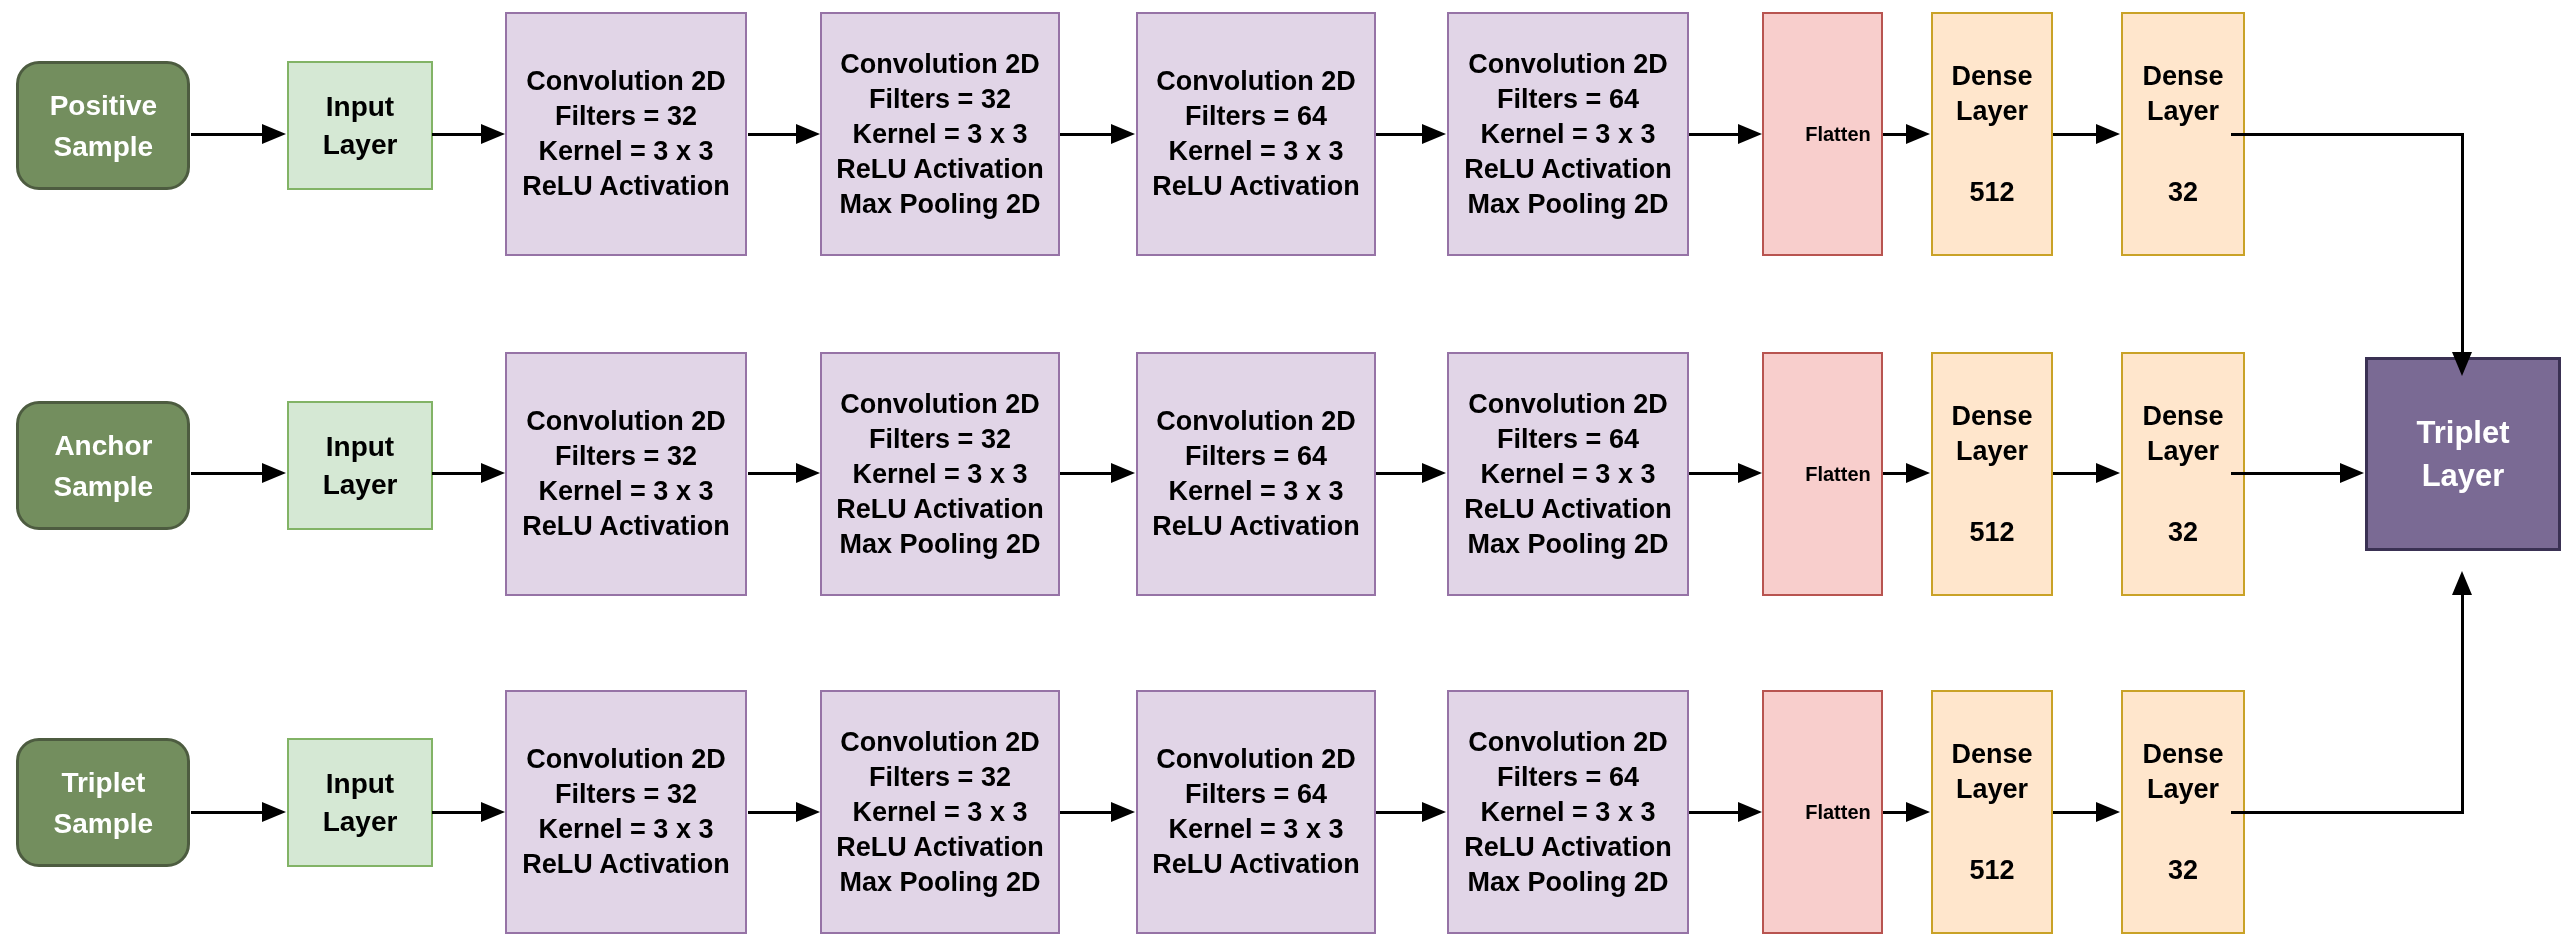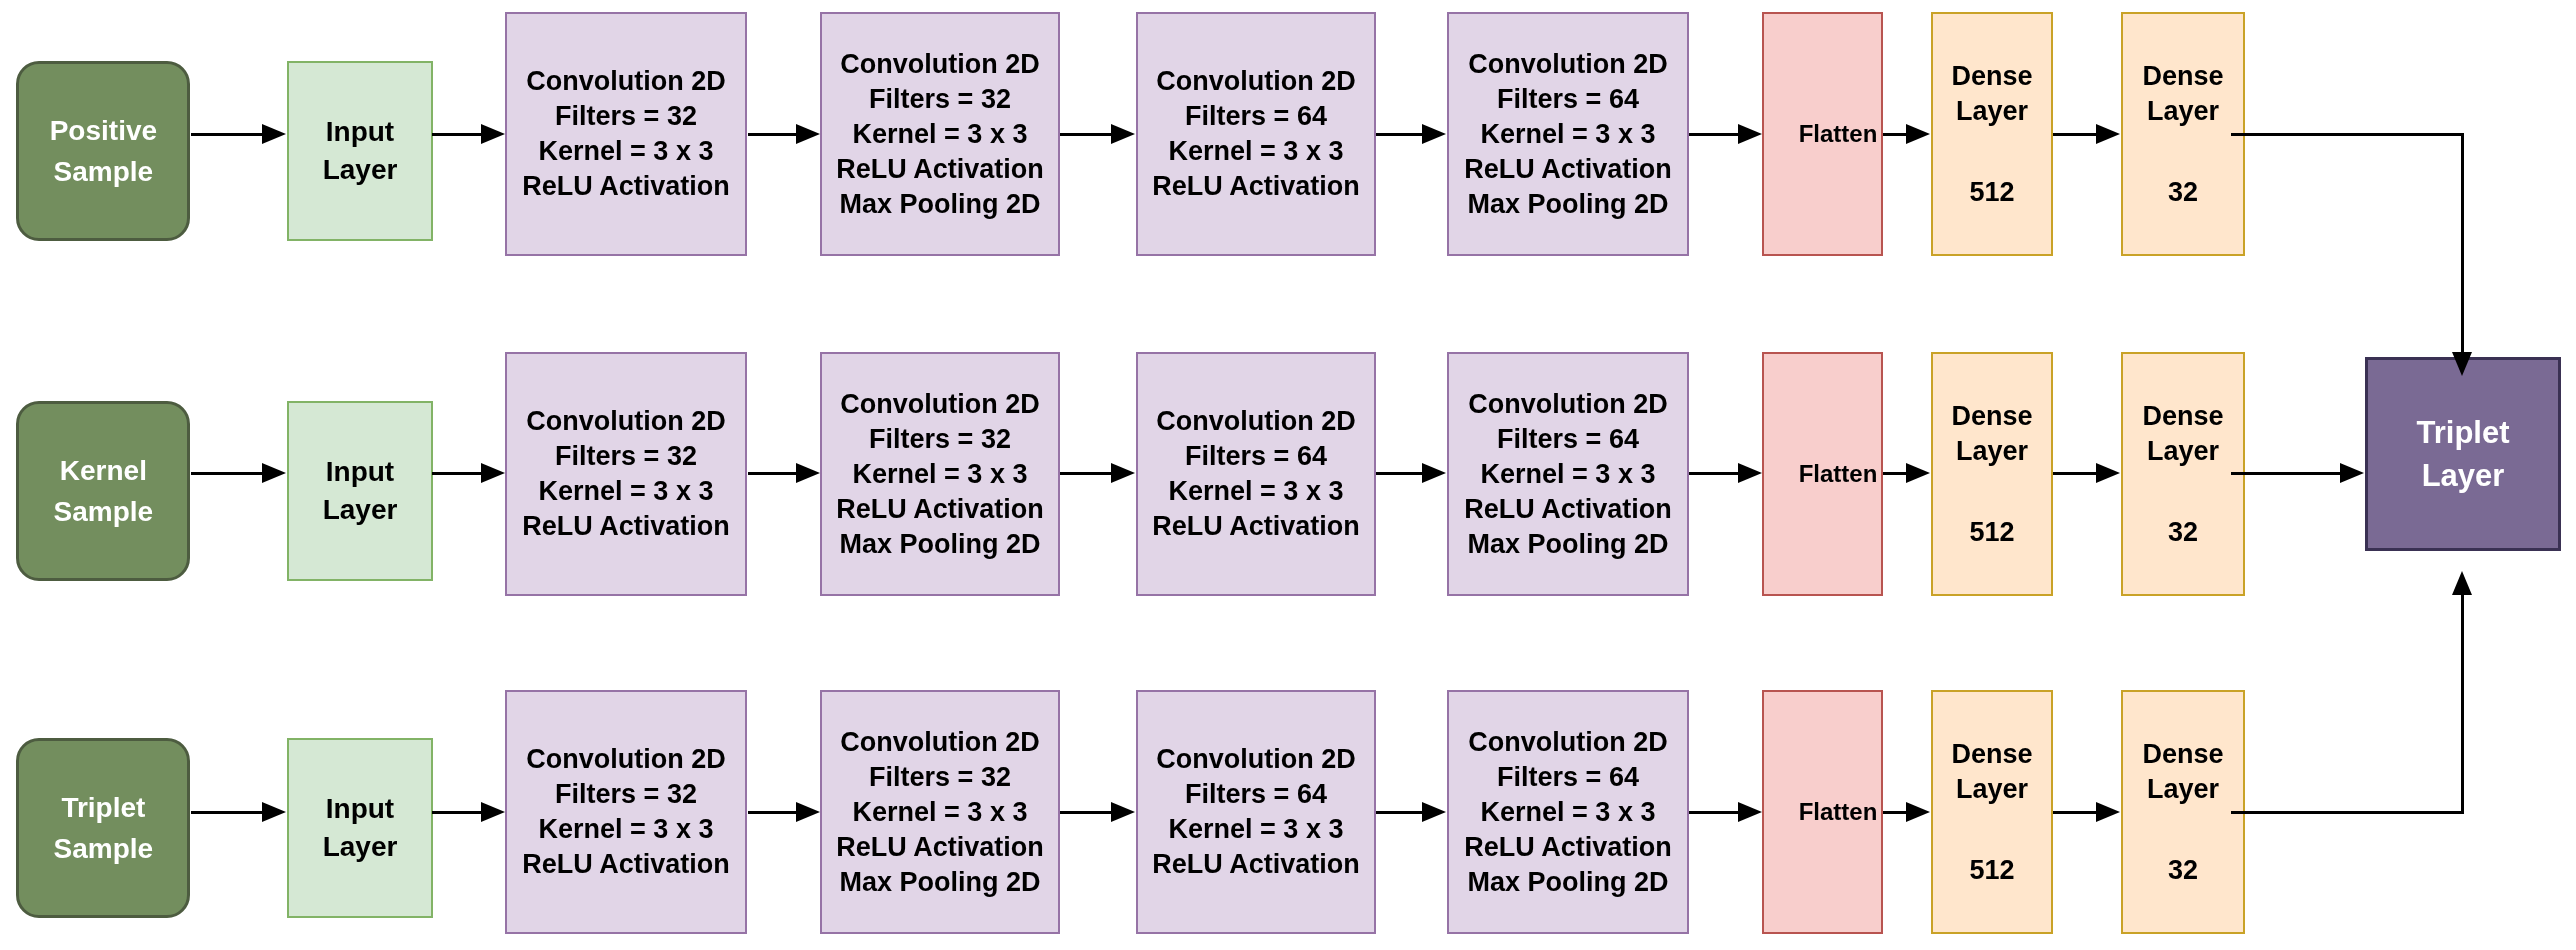--- a/index.html
+++ b/index.html
@@ -3,42 +3,42 @@
 <meta charset="utf-8">
 <style>
   html,body{margin:0;padding:0;background:#fff;}
   body{width:2576px;height:951px;font-family:"Liberation Sans",sans-serif;}
   #canvas{position:relative;width:2576px;height:951px;background:var(--bg,#fff);overflow:hidden;}
   .box{position:absolute;box-sizing:border-box;display:flex;flex-direction:column;
        align-items:center;justify-content:center;text-align:center;
        font-weight:700;color:var(--text,#000);}
   .ln{white-space:nowrap;}
   
-  .short{height:180px}.tall{height:244px}
+  .short{height:129px}.tall{height:244px}
   .r1.short{top:61px}.r2.short{top:401px}.r3.short{top:738px}
   .r1.tall{top:12.3px}.r2.tall{top:352px}.r3.tall{top:690px}
   
   .c-sample{left:16.4px;width:174px}
   .c-input{left:287px;width:146px}
   .c-conv1{left:505px;width:242px}
   .c-conv2{left:820px;width:240px}
   .c-conv3{left:1136px;width:240px}
   .c-conv4{left:1447px;width:242px}
   .c-flat{left:1762px;width:121px}
   .c-d512{left:1931px;width:122px}
   .c-d32{left:2121px;width:124px}
   .c-loss{left:2365px;top:357px;width:196px;height:194px}
   
   .sample{background:var(--sample-fill);border:3.3px solid var(--sample-border);
           border-radius:23px;color:var(--sample-text);font-size:28px;line-height:41px;}
   .input{background:var(--input-fill);border:2.5px solid var(--input-border);
          font-size:28px;line-height:38px;}
   .conv{background:var(--conv-fill);border:2.5px solid var(--conv-border);
         font-size:27px;line-height:35px;}
-  .flatten{background:var(--flatten-fill);border:2.5px solid var(--flatten-border);font-size:24px;padding-left:31px;}
+  .flatten{background:var(--flatten-fill);border:2.5px solid var(--flatten-border);font-size:20px;padding-left:31px;}
   .dense{background:var(--dense-fill);border:2.5px solid var(--dense-border);
          font-size:27px;line-height:35px;}
   .dense .units{margin-top:46px;}
   .loss{background:var(--loss-fill);border:3.3px solid var(--loss-border);
         color:var(--loss-text);font-size:31px;line-height:43px;}
   
   .conn-h{position:absolute;height:3.3px;background:var(--arrow,#000);}
   .conn-v{position:absolute;width:3.3px;background:var(--arrow,#000);}
   .head{position:absolute;width:0;height:0;}
   .head-r{border-left:24.6px solid var(--arrow,#000);border-top:10.6px solid transparent;border-bottom:10.6px solid transparent;}
@@ -92,21 +92,21 @@
     <div class="ln">Layer</div>
     <div class="ln units">512</div>
   </div>
   <div class="box dense r1 tall c-d32">
     <div class="ln">Dense</div>
     <div class="ln">Layer</div>
     <div class="ln units">32</div>
   </div>
 
   <div class="box sample r2 short c-sample">
-    <div class="ln">Kernel</div>
+    <div class="ln">Anchor</div>
     <div class="ln">Sample</div>
   </div>
   <div class="box input r2 short c-input">
     <div class="ln">Input</div>
     <div class="ln">Layer</div>
   </div>
   <div class="box conv r2 tall c-conv1">
     <div class="ln">Convolution 2D</div>
     <div class="ln">Filters = 32</div>
     <div class="ln">Kernel = 3 x 3</div>

